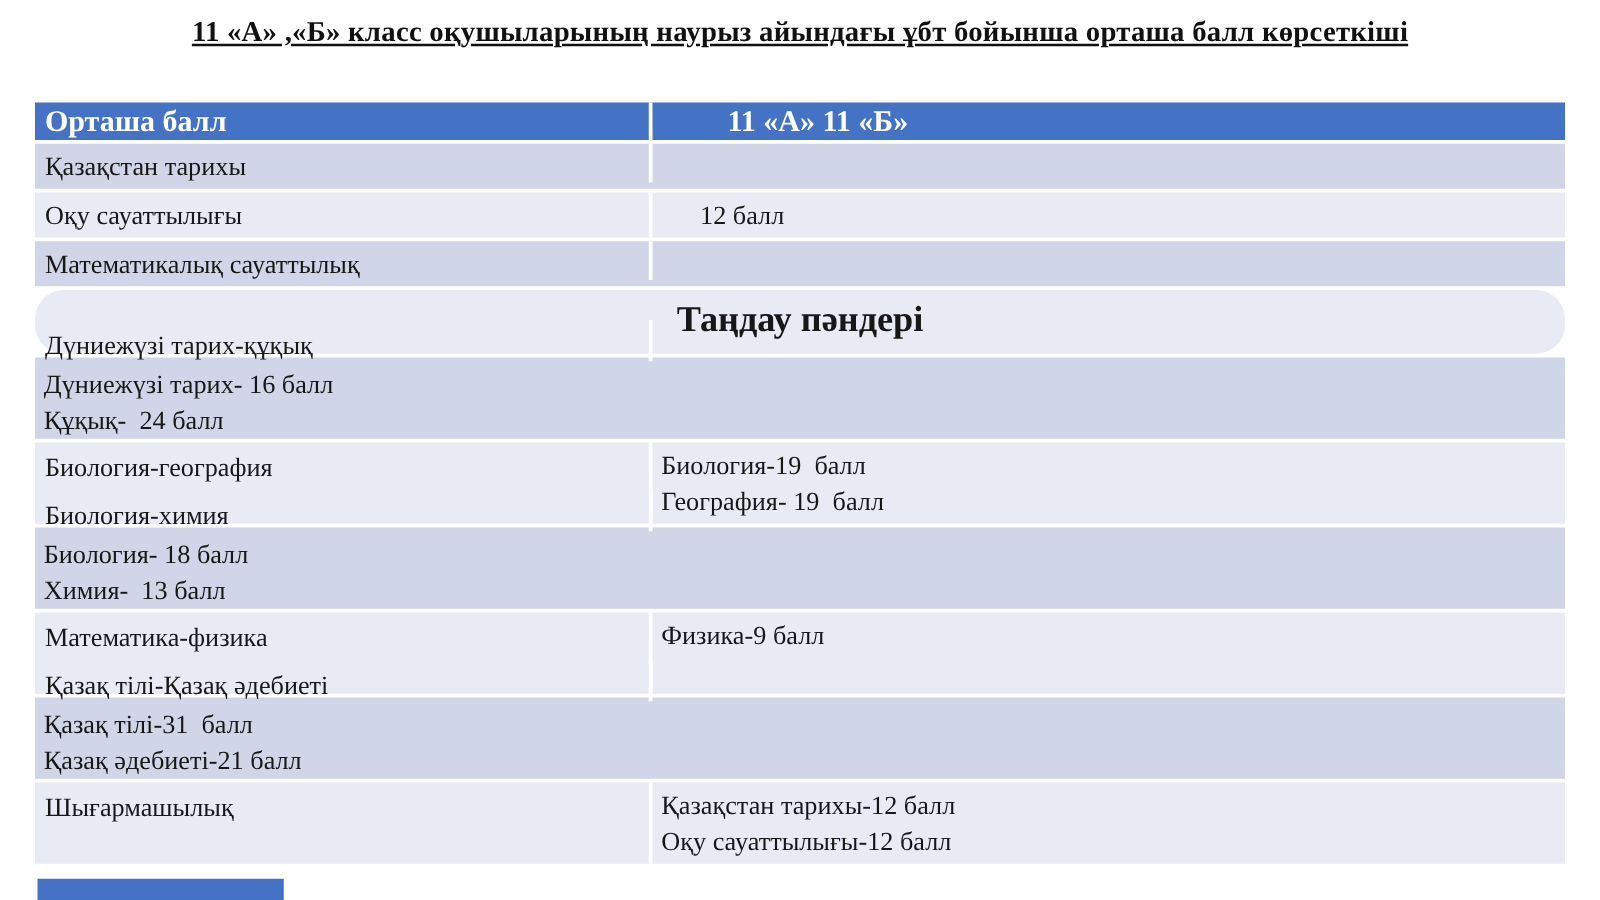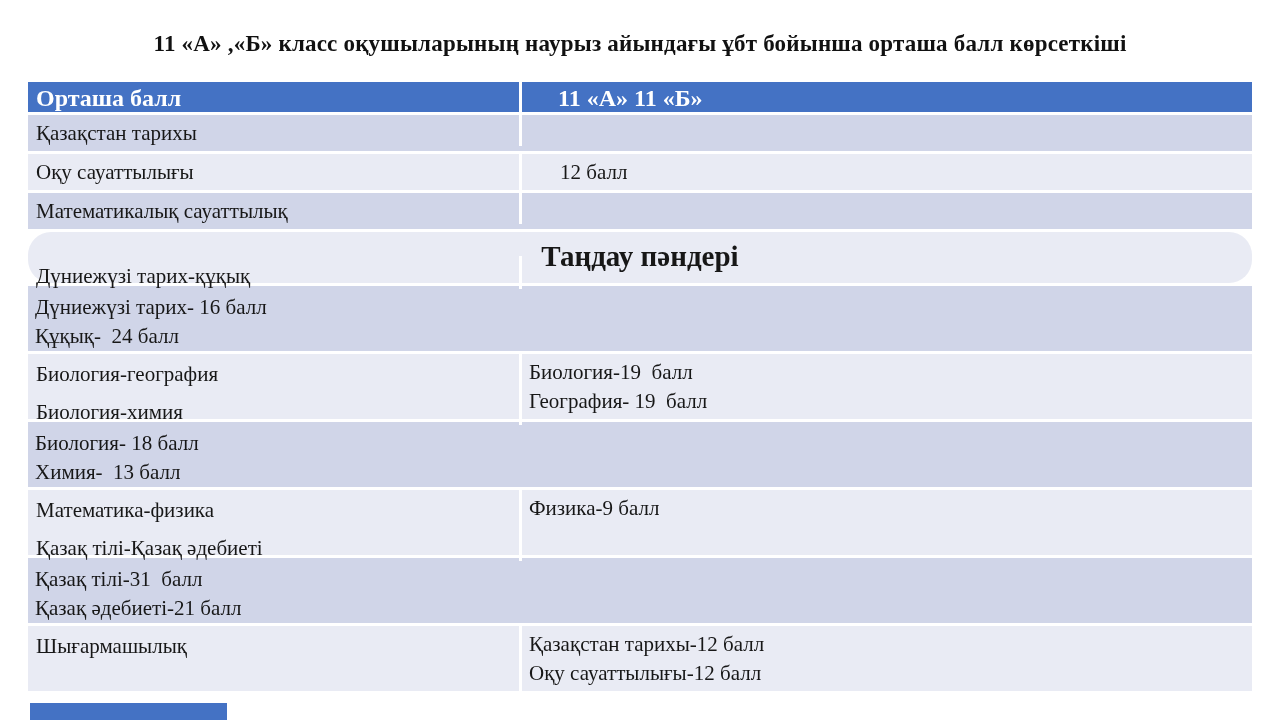--- a/index.html
+++ b/index.html
@@ -7,28 +7,29 @@
     position: relative;
     width: 1280px;
     height: 720px;
     background: #ffffff;
     font-family: "Liberation Serif", "DejaVu Serif", serif;
     color: #171717;
     overflow: hidden;
   }
   .title {
     position: absolute;
-    top: 31px;
+    top: 13px;
     left: 40px;
     right: 40px;
     text-align: center;
     font-size: 23px;
     font-weight: bold;
     letter-spacing: 0.2px;
     color: #111111;
+    text-decoration: underline;
   }
   .table {
     position: absolute;
     left: 28px;
     top: 82px;
     width: 1224px;
     display: flex;
     flex-direction: column;
   }
   .row { display: flex; box-sizing: border-box; }
@@ -45,21 +46,21 @@
     padding: 4px 6px 0 7px;
   }
   .row-header {
     background: var(--header-bg, #4472C4);
     color: #ffffff;
     font-weight: bold;
     height: 30px;
     font-size: 24px;
   }
   .row-header .c1, .row-header .c2 { padding-top: 3px; }
-  .row-header .c2 { padding-left: 36px; font-family: Liberation Serif, serif; }
+  .row-header .c2 { padding-left: 60px; font-family: Liberation Serif, serif; }
   .band-dark { background: var(--band-dark, #D0D5E8); flex-direction: column; }
   .band-light { background: var(--band-light, #E9EBF4); }
   .row-main { height: 36px; font-size: 21px; }
   .row-main .c1, .row-main .c2 { padding-top: 6px; }
   .row-main .c2 { padding-left: 38px; }
   .row-section {
     height: 51px;
     font-size: 29px;
     font-weight: bold;
     text-align: center;

